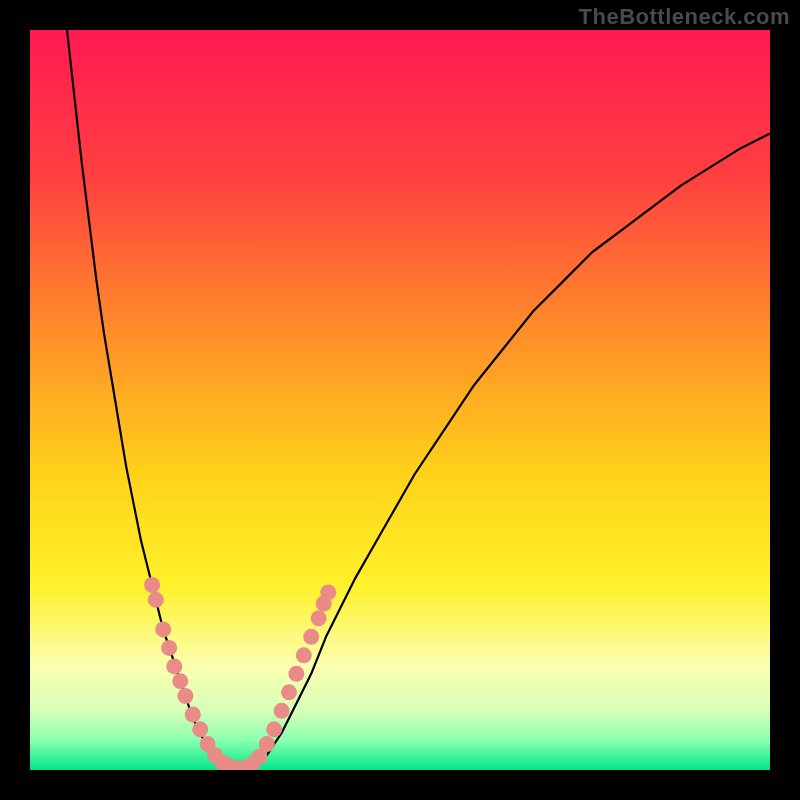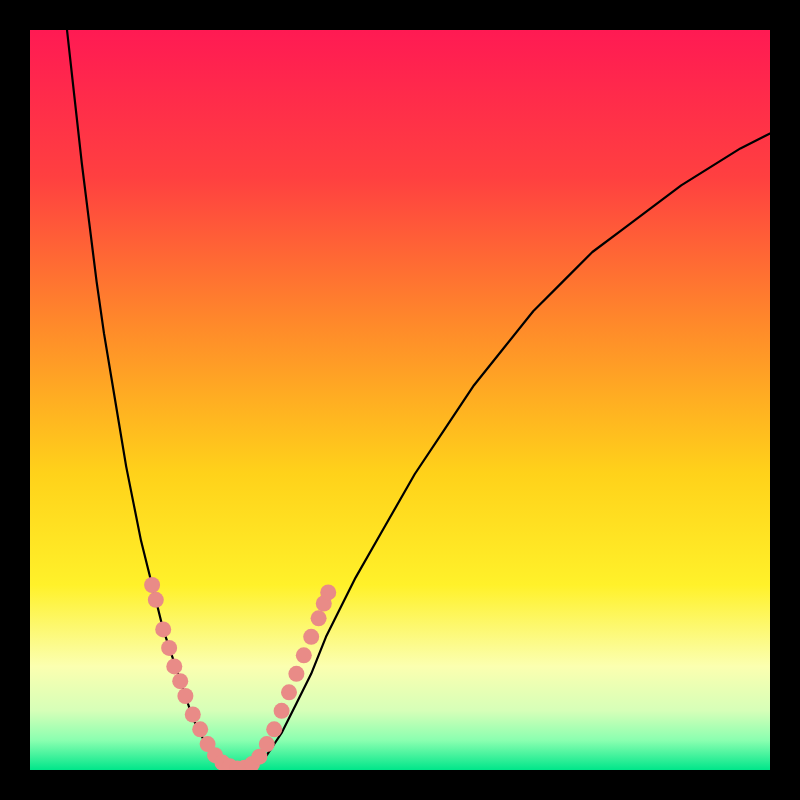--- a/index.html
+++ b/index.html
@@ -36,20 +36,21 @@
   }
   svg {
     display: block;
   }
 </style>
 </head>
 <body>
 
 <div class="frame">
 
+  <div class="watermark">TheBottleneck.com</div>
 
   <div class="plot-area">
     <svg id="chart-svg" width="740" height="740" viewBox="0 0 740 740" preserveAspectRatio="none">
       <defs>
         <linearGradient id="bg-grad" x1="0" y1="0" x2="0" y2="1">
             <stop offset="0.0%" stop-color="#ff1a53"></stop>
             <stop offset="20.0%" stop-color="#ff4040"></stop>
             <stop offset="40.0%" stop-color="#ff8a2a"></stop>
             <stop offset="60.0%" stop-color="#ffd21a"></stop>
             <stop offset="75.0%" stop-color="#fff12a"></stop>

